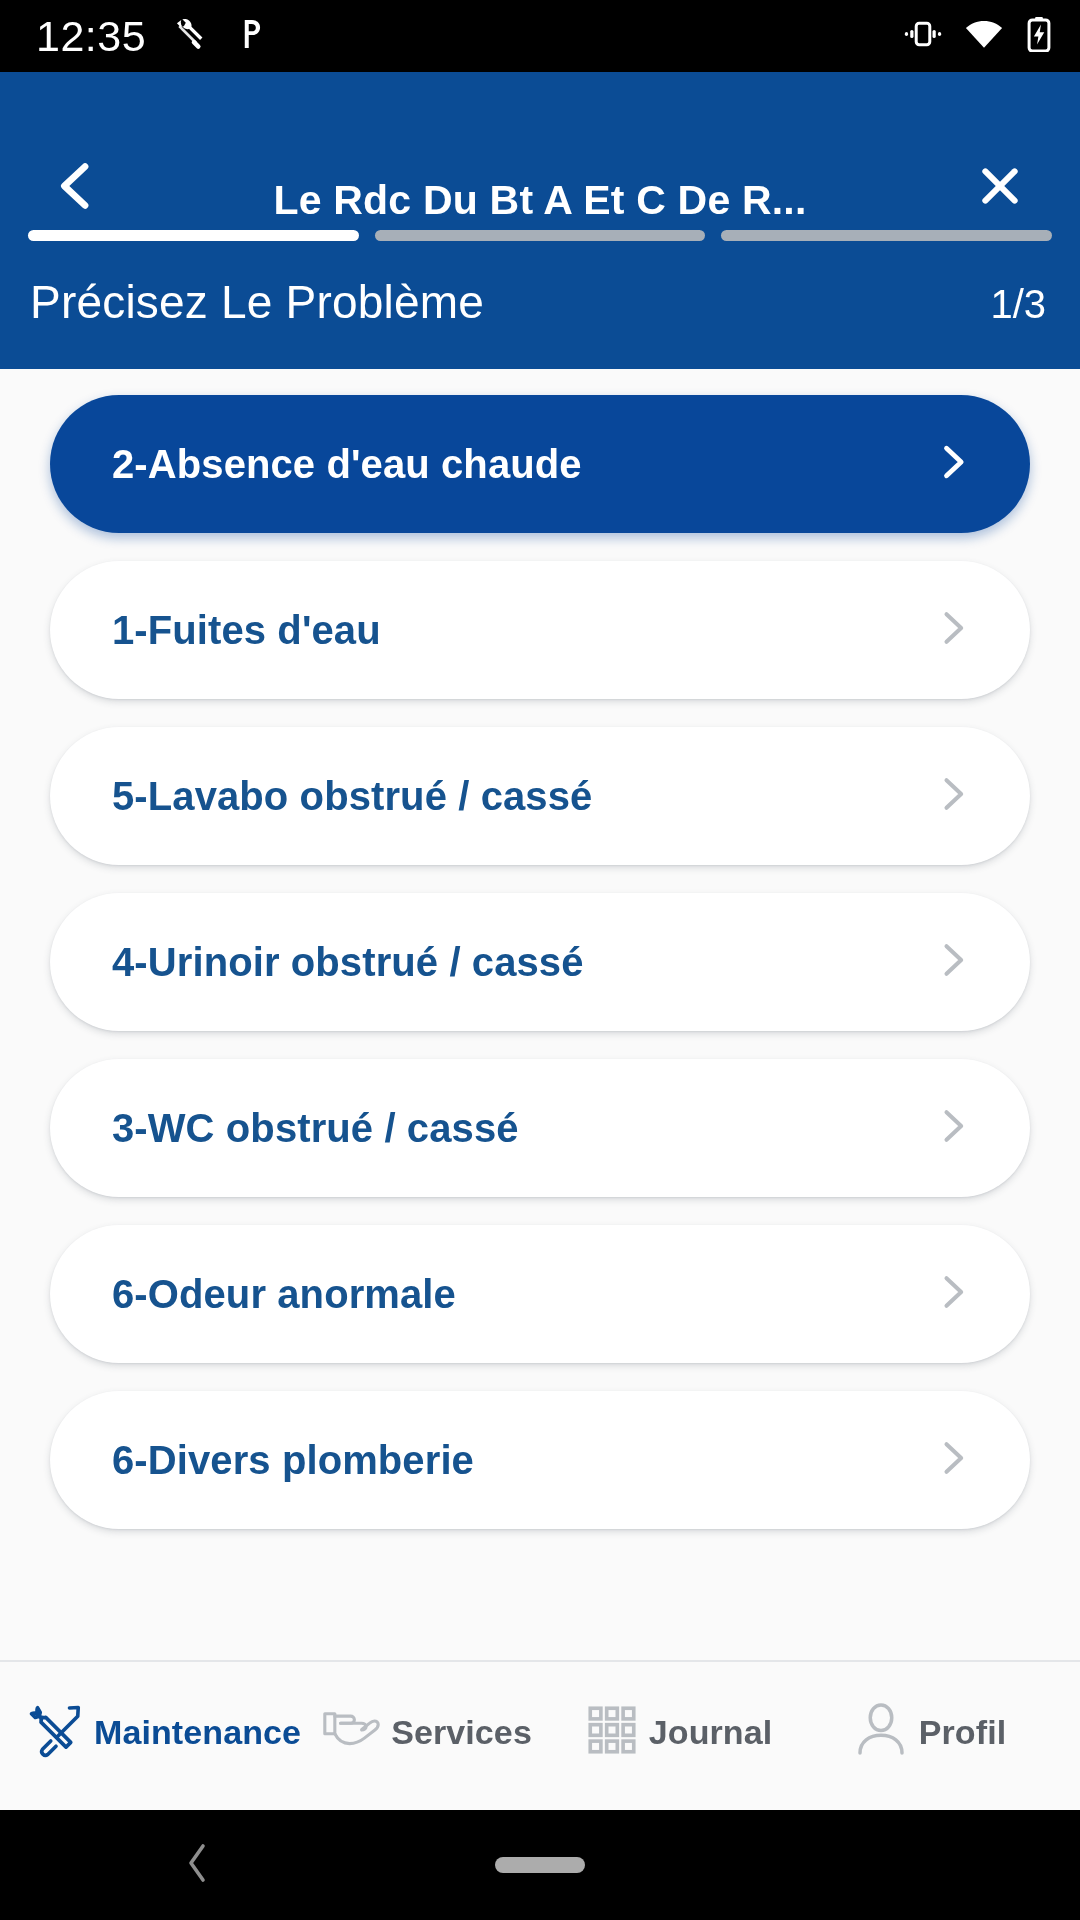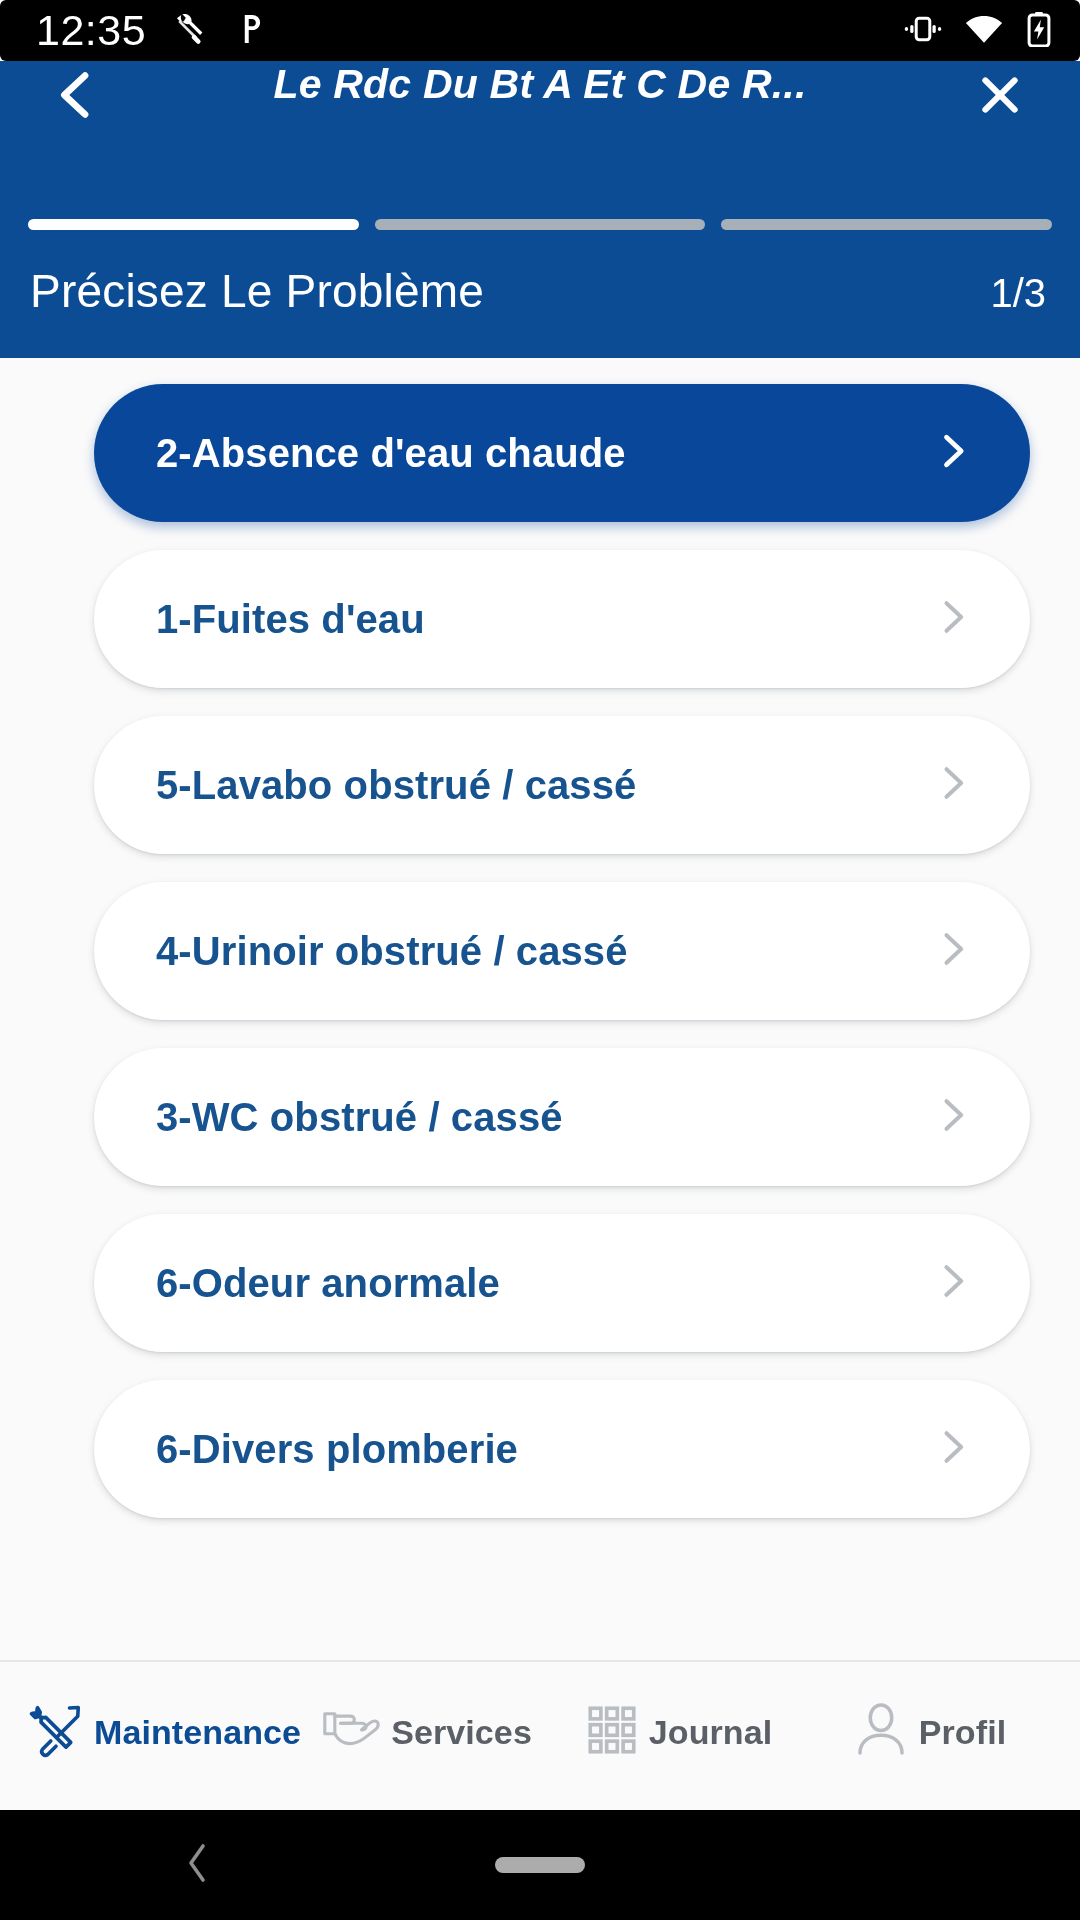--- a/index.html
+++ b/index.html
@@ -16,28 +16,27 @@
     position: relative;
     width: 1080px;
     height: 1920px;
     display: flex;
     flex-direction: column;
     background: #FAFAFA;
   }
 
   
   .status-bar {
-    height: 61px;
+    height: 72px;
     background: #000000;
     color: #FFFFFF;
     display: flex;
     align-items: center;
     padding: 0 28px 0 36px;
     flex: 0 0 auto;
-    border-radius: 6px;
   }
   .status-left {
     display: flex;
     align-items: center;
     gap: 26px;
   }
   .status-clock {
     font-size: 43px;
     font-weight: 400;
     letter-spacing: 0.5px;
@@ -53,24 +52,23 @@
 
   
   .header {
     background: #0B4C95;
     flex: 0 0 auto;
     padding-bottom: 6px;
   }
   .header-top {
     height: 152px;
     display: flex;
-    align-items: flex-start;
+    align-items: flex-end;
     padding: 0 44px 0 40px;
     position: relative;
-    font-style: italic;
   }
   .hdr-back, .hdr-close {
     width: 72px;
     height: 72px;
     display: flex;
     align-items: center;
     justify-content: center;
     cursor: pointer;
     flex: 0 0 auto;
   }
@@ -119,21 +117,20 @@
     font-weight: 400;
   }
 
   
   .list {
     flex: 1 1 auto;
     background: #FAFAFA;
     padding: 26px 50px 0 50px;
     overflow: hidden;
     position: relative;
-    margin-left: 44px;
   }
   .pill {
     height: 138px;
     border-radius: 72px;
     display: flex;
     align-items: center;
     padding: 0 56px 0 62px;
     margin-bottom: 28px;
     background: #FFFFFF;
     box-shadow: 0 3px 7px rgba(60,70,85,0.17), 0 1px 2px rgba(60,70,85,0.10);

